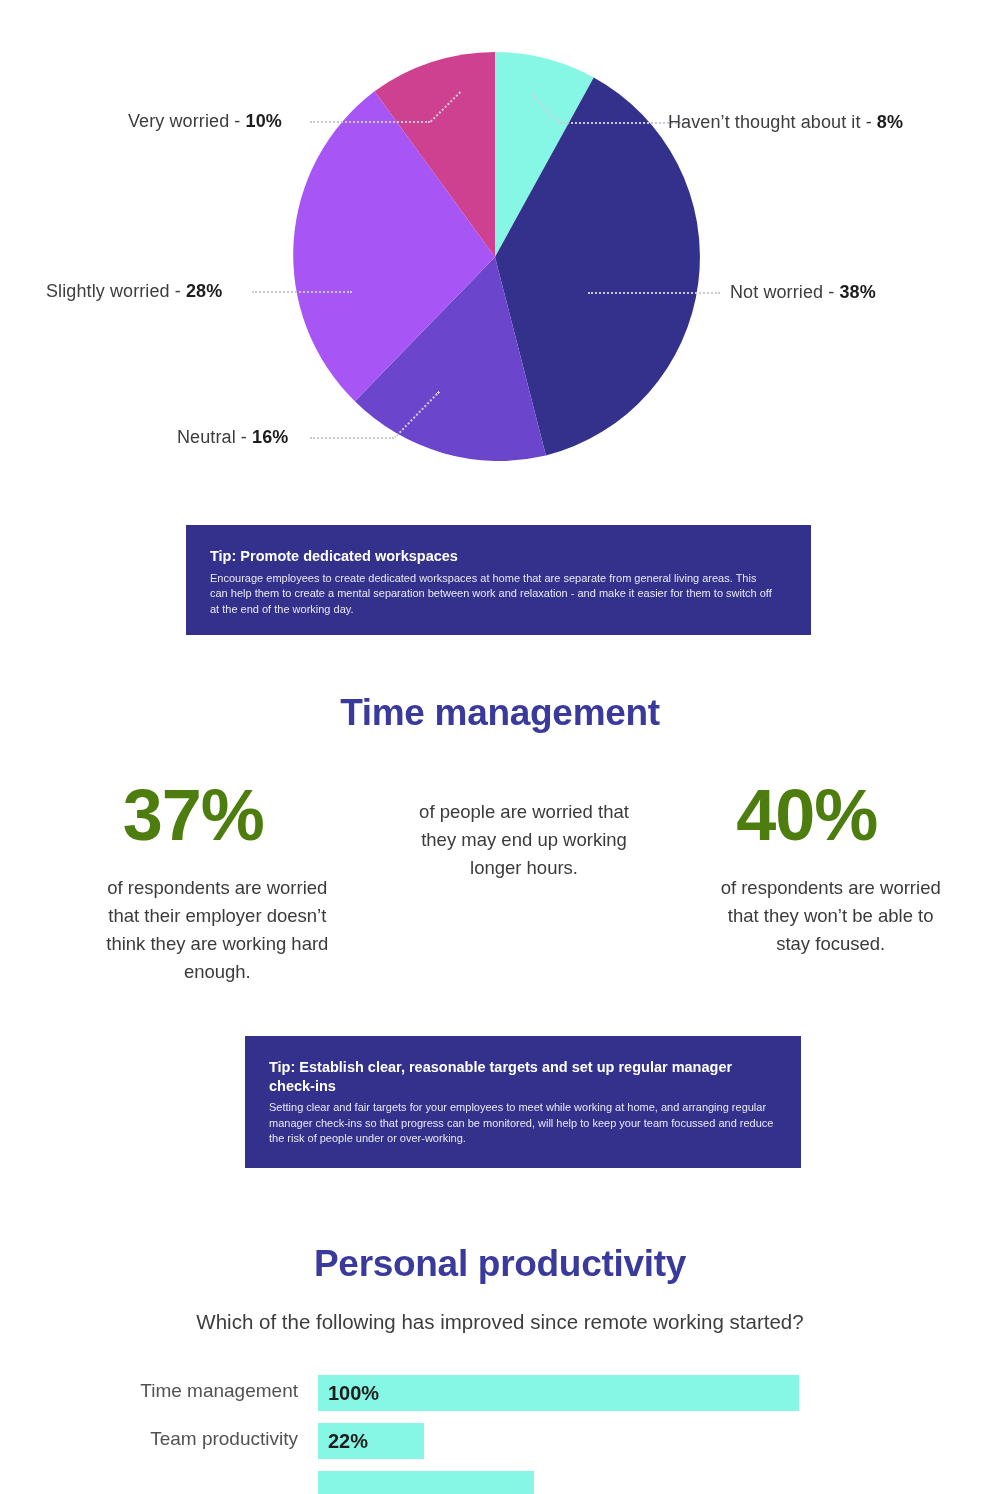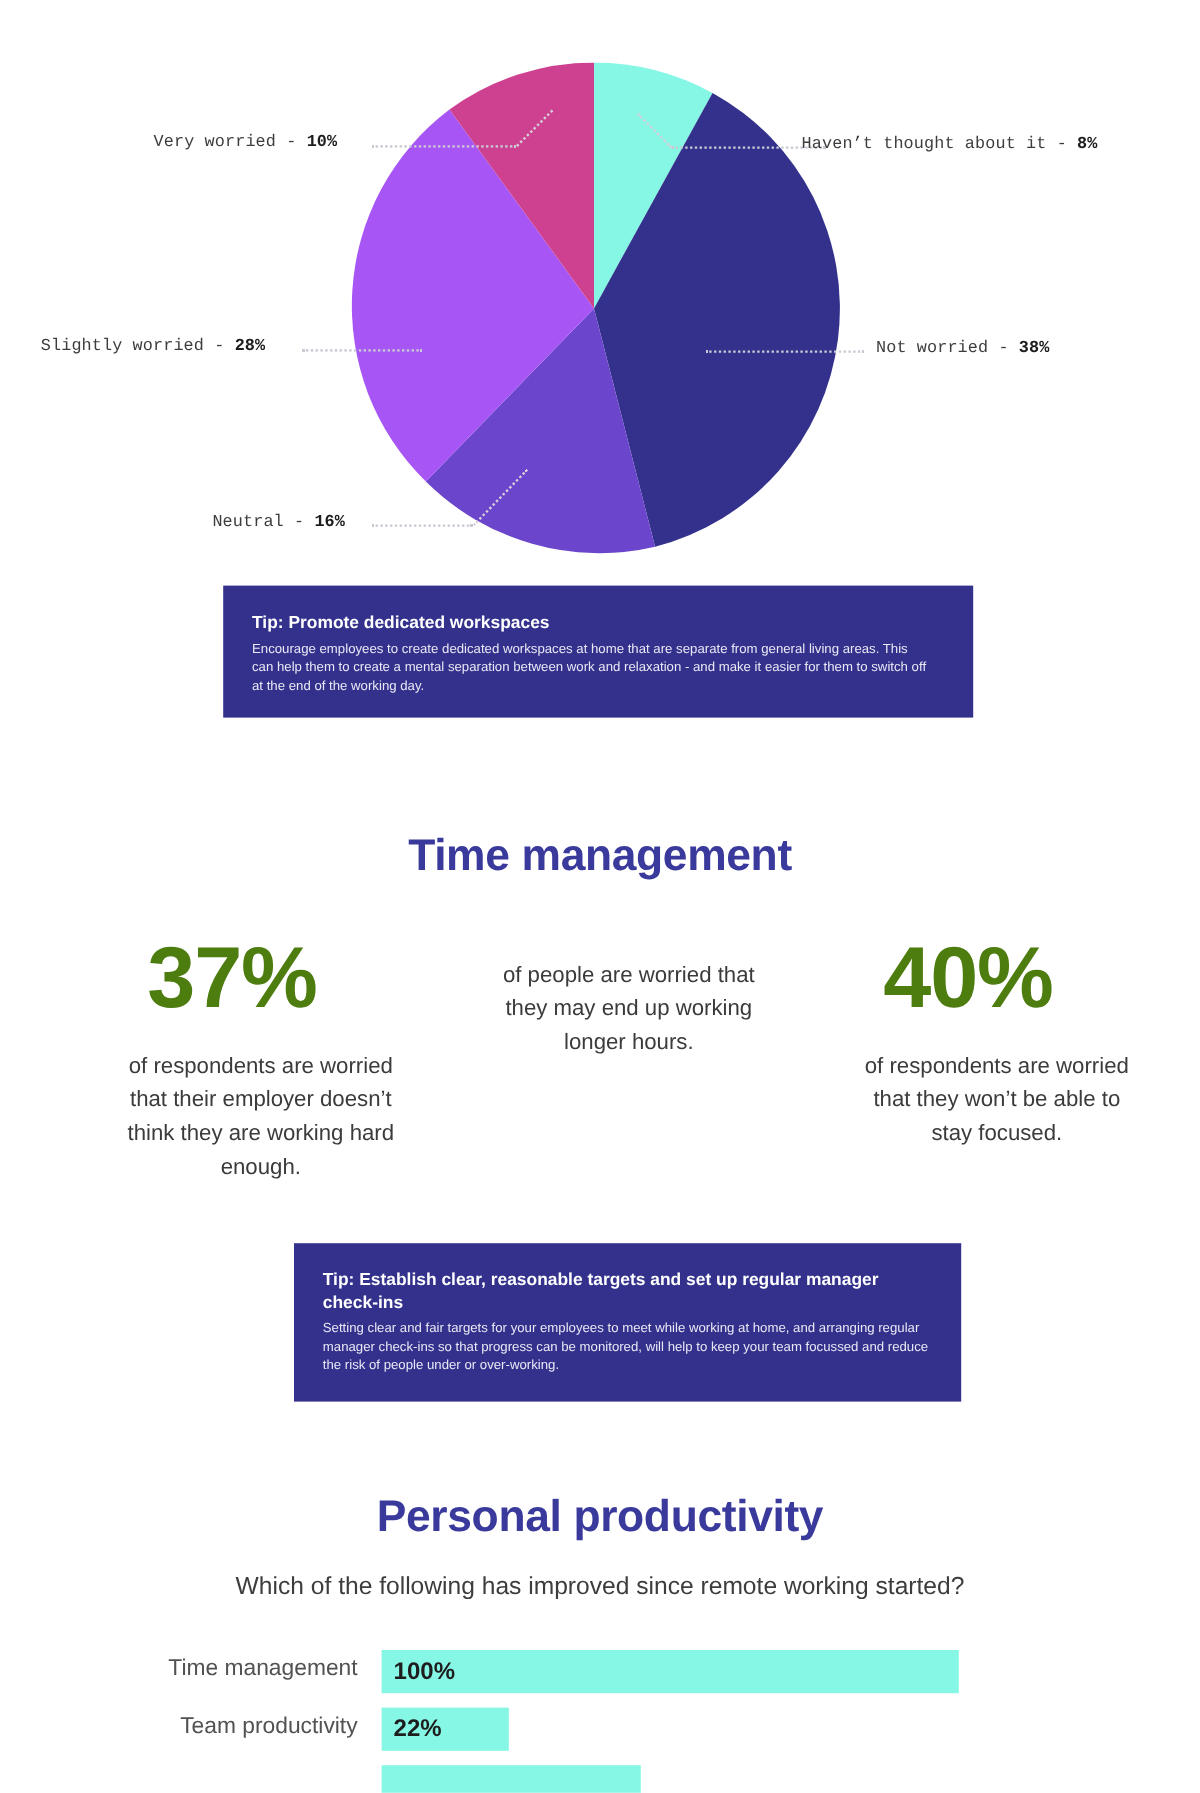--- a/index.html
+++ b/index.html
@@ -27,32 +27,31 @@
     position: absolute;
     left: 290px;
     top: 52px;
     width: 410px;
     height: 410px;
   }
   #pie-svg { display: block; }
 
   .pie-label {
     position: absolute;
-    font-size: 14px;
+    font-size: 18px;
     color: #3d3d3d;
     white-space: nowrap;
     letter-spacing: 0.1px;
-    font-family: Liberation Mono, monospace;
   }
   .pie-label b { font-weight: 700; color: #1d1d1d; }
 
   .lbl-haventthought { left: 668px; top: 112px; }
   .lbl-notworried    { left: 730px; top: 282px; }
   .lbl-neutral       { left: 177px; top: 427px; }
-  .lbl-slightly      { left: 34px;  top: 281px; }
+  .lbl-slightly      { left: 46px;  top: 281px; }
   .lbl-veryworried   { left: 128px; top: 111px; }
 
   .leader {
     position: absolute;
     border-top: 2px dotted #c9c9d4;
     height: 0;
   }
   .leader-diag {
     position: absolute;
     height: 0;
@@ -74,21 +73,21 @@
     margin: 0 0 5px 0;
     color: #ffffff;
   }
   .tip-body {
     font-size: 11px;
     line-height: 1.42;
     margin: 0;
     color: #e9e8f4;
   }
   #tip-box-1 {
-    left: 186px; top: 488px;
+    left: 186px; top: 525px;
     width: 625px; height: 110px;
     padding: 22px 36px 0 24px;
   }
   #tip-box-2 {
     left: 221px; top: 1036px;
     width: 556px; height: 132px;
     padding: 22px 24px 0 24px;
     margin-left: 24px;
   }
 

